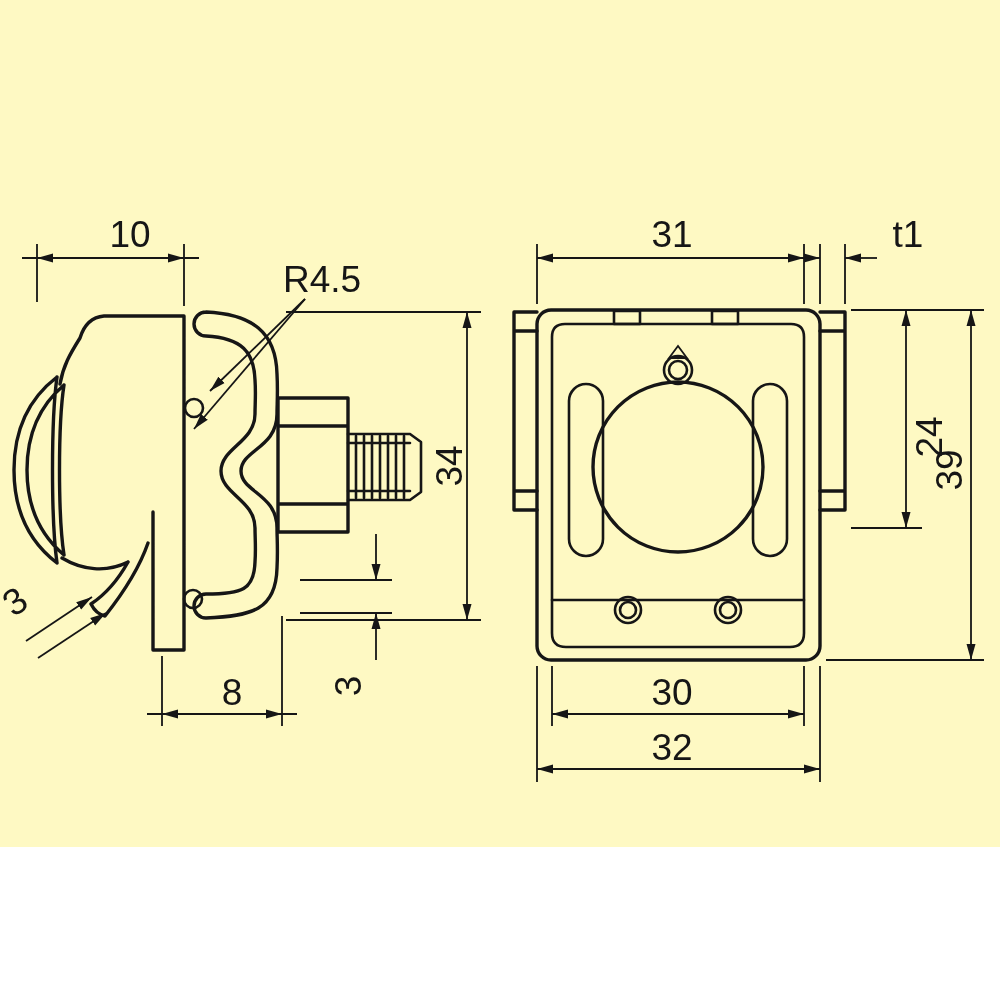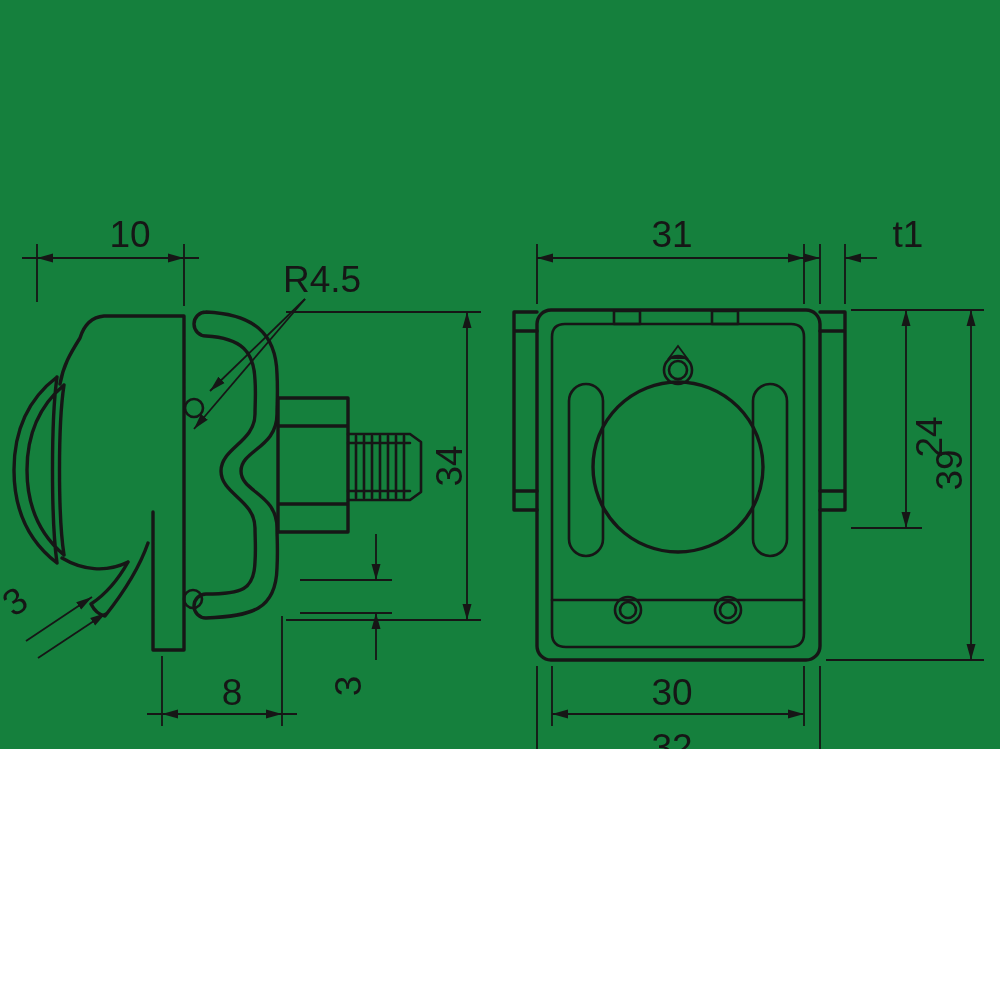--- a/index.html
+++ b/index.html
@@ -1,18 +1,18 @@
 <!DOCTYPE html>
 <html><head>
 <meta charset="utf-8">
 <title>Technical Dimension Drawing</title>
 <style>
   html,body{margin:0;padding:0;background:#ffffff;}
   .stage{
-    position:relative;width:1000px;height:749px;background:#15803d;
+    position:relative;width:1000px;height:847px;background:#fef9c3;
     overflow:hidden;font-family:"Liberation Sans",sans-serif;
   }
   svg{position:absolute;left:0;top:0;}
   text{
     font-family:"Liberation Sans","DejaVu Sans",sans-serif;
     font-size:37px;fill:#161616;
   }
   .outline{stroke:#161616;stroke-width:3.4;fill:none;stroke-linecap:round;stroke-linejoin:round;}
   .mid{stroke:#161616;stroke-width:2.6;fill:none;stroke-linecap:round;stroke-linejoin:round;}
   .dim{stroke:#161616;stroke-width:1.8;fill:none;stroke-linecap:butt;}

